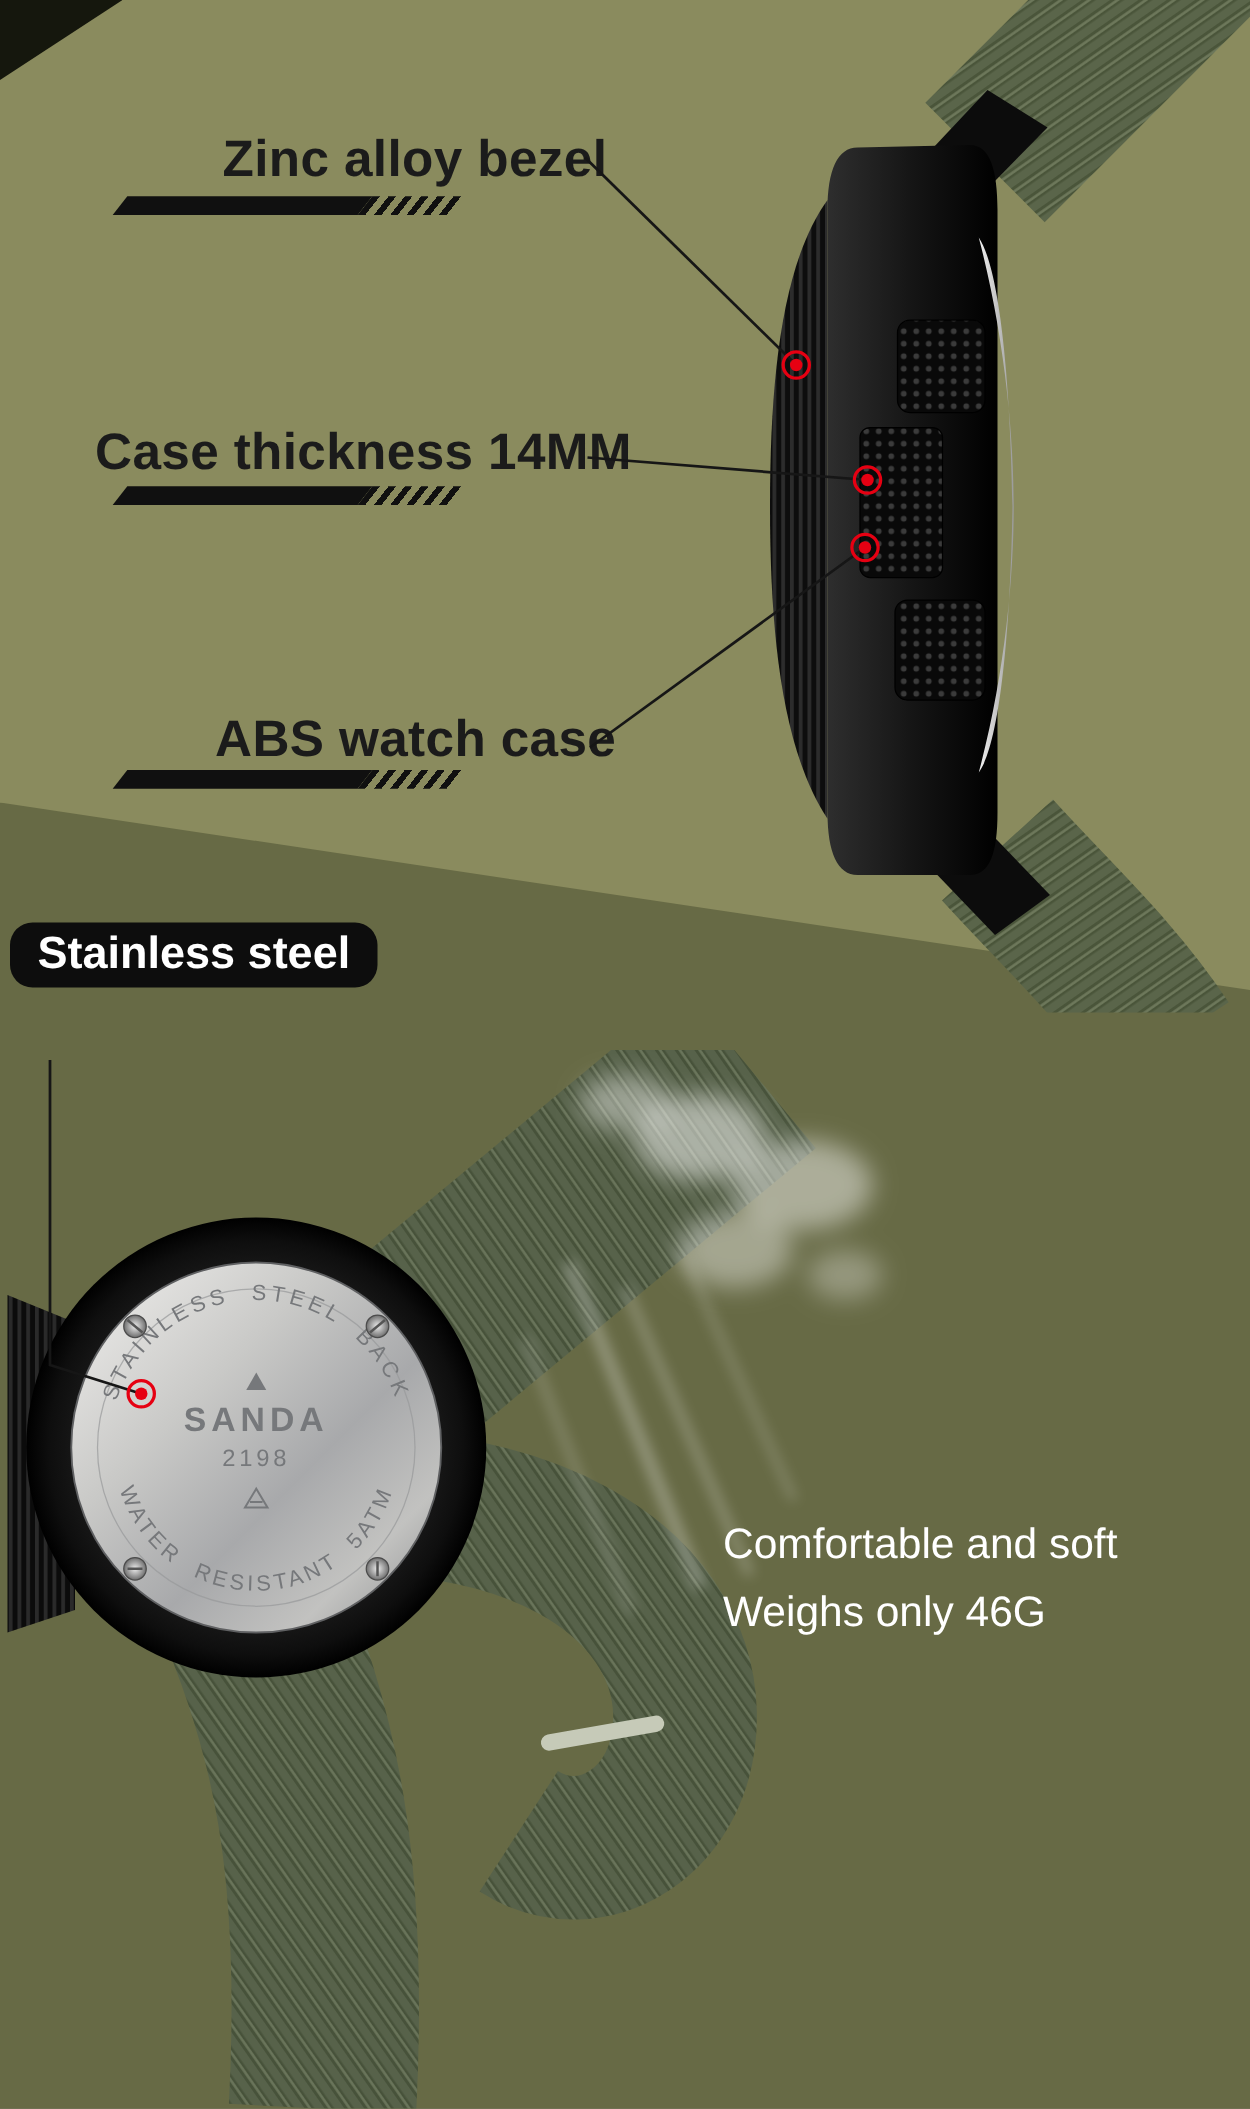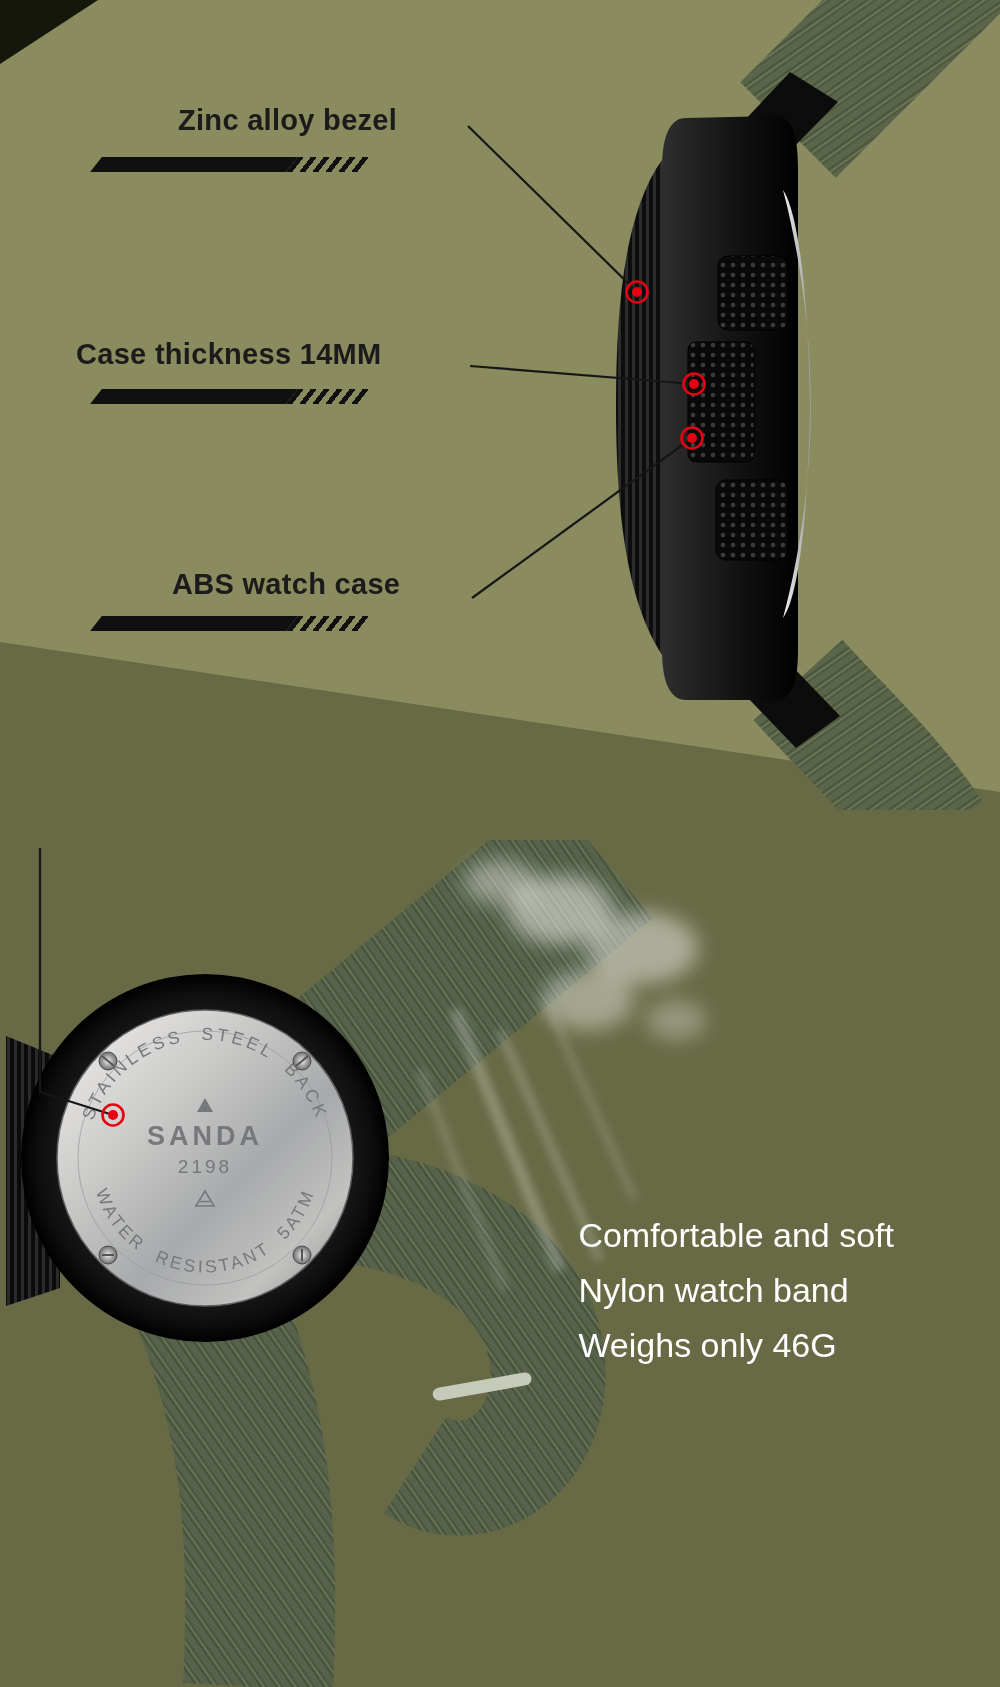--- a/index.html
+++ b/index.html
@@ -11,21 +11,21 @@
   body{font-family:"Liberation Sans",sans-serif;background:#555;}
   .page{position:relative;width:1000px;height:1687px;overflow:hidden;background:var(--bg-top);}
   .bg-bottom{position:absolute;inset:0;background:var(--bg-bottom);
     clip-path:polygon(0px 642px,1000px 792px,1000px 1687px,0px 1687px);}
   .corner-wedge{position:absolute;left:0;top:0;width:98px;height:64px;background:var(--corner-wedge);
     clip-path:polygon(0 0,100% 0,0 100%);}
   .photo{position:absolute;}
   .watch-side{left:548px;top:0;width:452px;height:810px;}
   .watch-back{left:0;top:840px;width:780px;height:847px;}
   .overlay{position:absolute;left:0;top:0;width:1000px;height:1687px;z-index:6;pointer-events:none;}
-  .label{position:absolute;color:var(--label-color);font-size:29px;font-weight:600;letter-spacing:.3px;z-index:5;white-space:nowrap;}
+  .label{position:absolute;color:var(--label-color);font-size:41px;font-weight:600;letter-spacing:.3px;z-index:5;white-space:nowrap;}
   .label-1{left:178px;top:104px;}
   .label-2{left:76px;top:338px;}
   .label-3{left:172px;top:568px;}
   .bar{position:absolute;height:15px;width:196px;background:#101010;transform:skewX(-38deg);z-index:5;}
   .bar::after{content:"";position:absolute;left:100%;top:0;width:74px;height:100%;
     background:repeating-linear-gradient(90deg,#101010 0 6px,transparent 6px 13px);}
   .bar-1{left:96px;top:157px;}
   .bar-2{left:96px;top:389px;}
   .bar-3{left:96px;top:616px;}
   .pill{position:absolute;background:var(--pill-bg);color:var(--pill-text);
@@ -187,24 +187,24 @@
 
   <div class="label label-1">Zinc alloy bezel</div>
   <div class="bar bar-1"></div>
 
   <div class="label label-2">Case thickness 14MM</div>
   <div class="bar bar-2"></div>
 
   <div class="label label-3">ABS watch case</div>
   <div class="bar bar-3"></div>
 
+  <div class="pill pill-1">Stainless steel</div>
 
   <div class="features">
     <div>Comfortable and soft</div>
-    <div>Nylon watch band</div>
     <div>Weighs only 46G</div>
   </div>
 
   <svg class="overlay" viewBox="0 0 1000 1687">
     <g>
       <path class="callout-line" d="M468,126 L637,292"></path>
       <path class="callout-line" d="M470,366 L694,384"></path>
       <path class="callout-line" d="M472,598 L692,438"></path>
       <path class="callout-line" d="M40,848 L40,1092 L113,1115"></path>
     </g>

